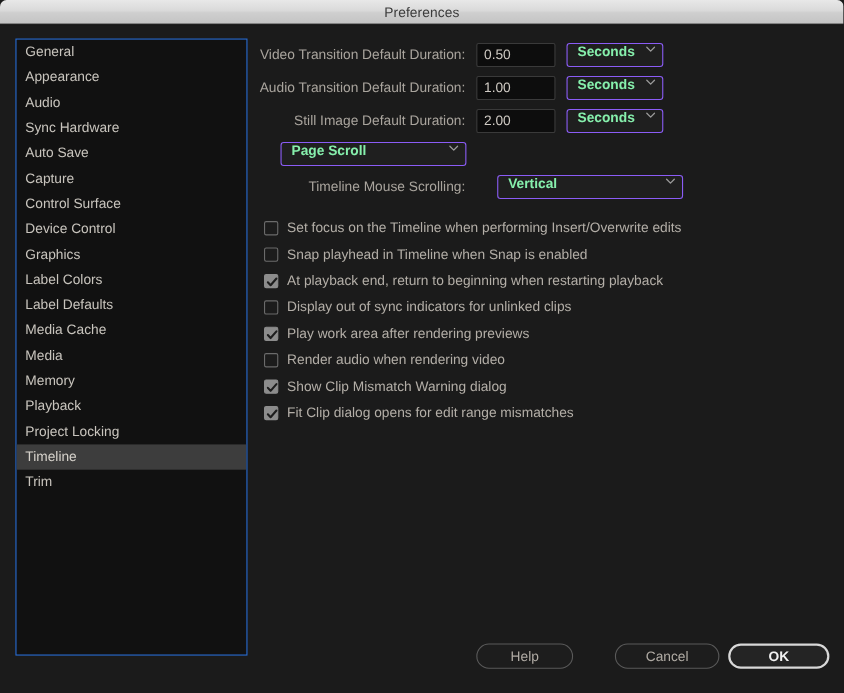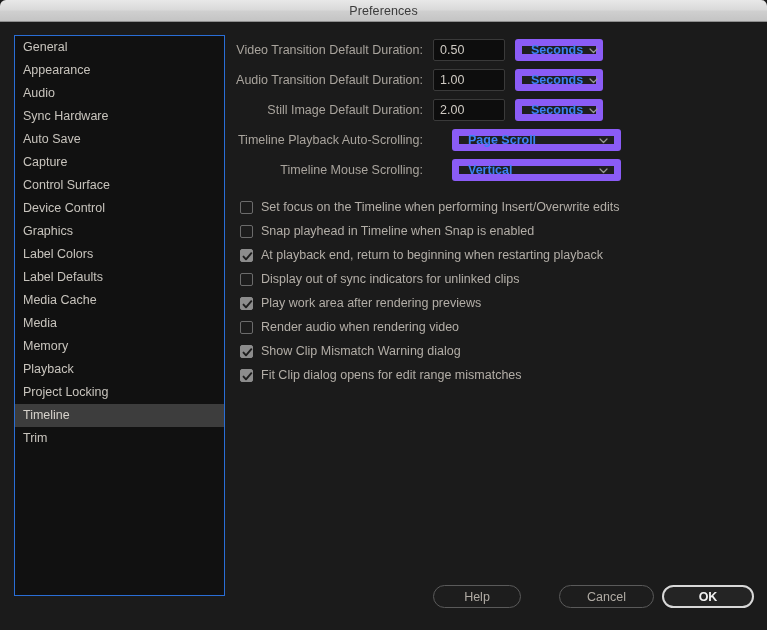--- a/index.html
+++ b/index.html
@@ -107,27 +107,26 @@
     font-size: 12.5px;
     font-family: "Liberation Sans", sans-serif;
     padding: 0 6px;
     box-sizing: border-box;
     outline: none;
   }
 
   .select {
     height: 22px;
     background: #1f1f1f;
-    border: 7px solid #8b5cf6;
+    border: 1px solid #8b5cf6;
     border-radius: 3px;
-    color: #3b82f6;
+    color: #86efac;
     font-size: 12.5px;
     font-weight: bold;
     display: flex;
-    align-items: center;
     padding: 0 6px 0 9px;
     box-sizing: border-box;
     margin-left: 10px;
     position: relative;
   }
   .select.units { width: 88px; }
   .select.wide  { width: 169px; margin-left: 19px; }
   .select-value { flex: 1; white-space: nowrap; }
   .chev {
     width: 9px;
@@ -267,21 +266,20 @@
             <span class="chev">
               <svg class="chev-svg" width="9" height="9" viewBox="0 0 9 9">
                 <path d="M1 3 L4.5 6.5 L8 3" fill="none" stroke="#9a9a9a" stroke-width="1.2" stroke-linecap="round" stroke-linejoin="round"></path>
               </svg>
             </span>
           </div>
         </div>
       </div>
     <div id="select-fields">
         <div class="field-row">
-          <div class="field-label">Timeline Playback Auto-Scrolling:</div>
           <div class="select wide">
             <span class="select-value">Page Scroll</span>
             <span class="chev">
               <svg class="chev-svg" width="9" height="9" viewBox="0 0 9 9">
                 <path d="M1 3 L4.5 6.5 L8 3" fill="none" stroke="#9a9a9a" stroke-width="1.2" stroke-linecap="round" stroke-linejoin="round"></path>
               </svg>
             </span>
           </div>
         </div>
         <div class="field-row">

